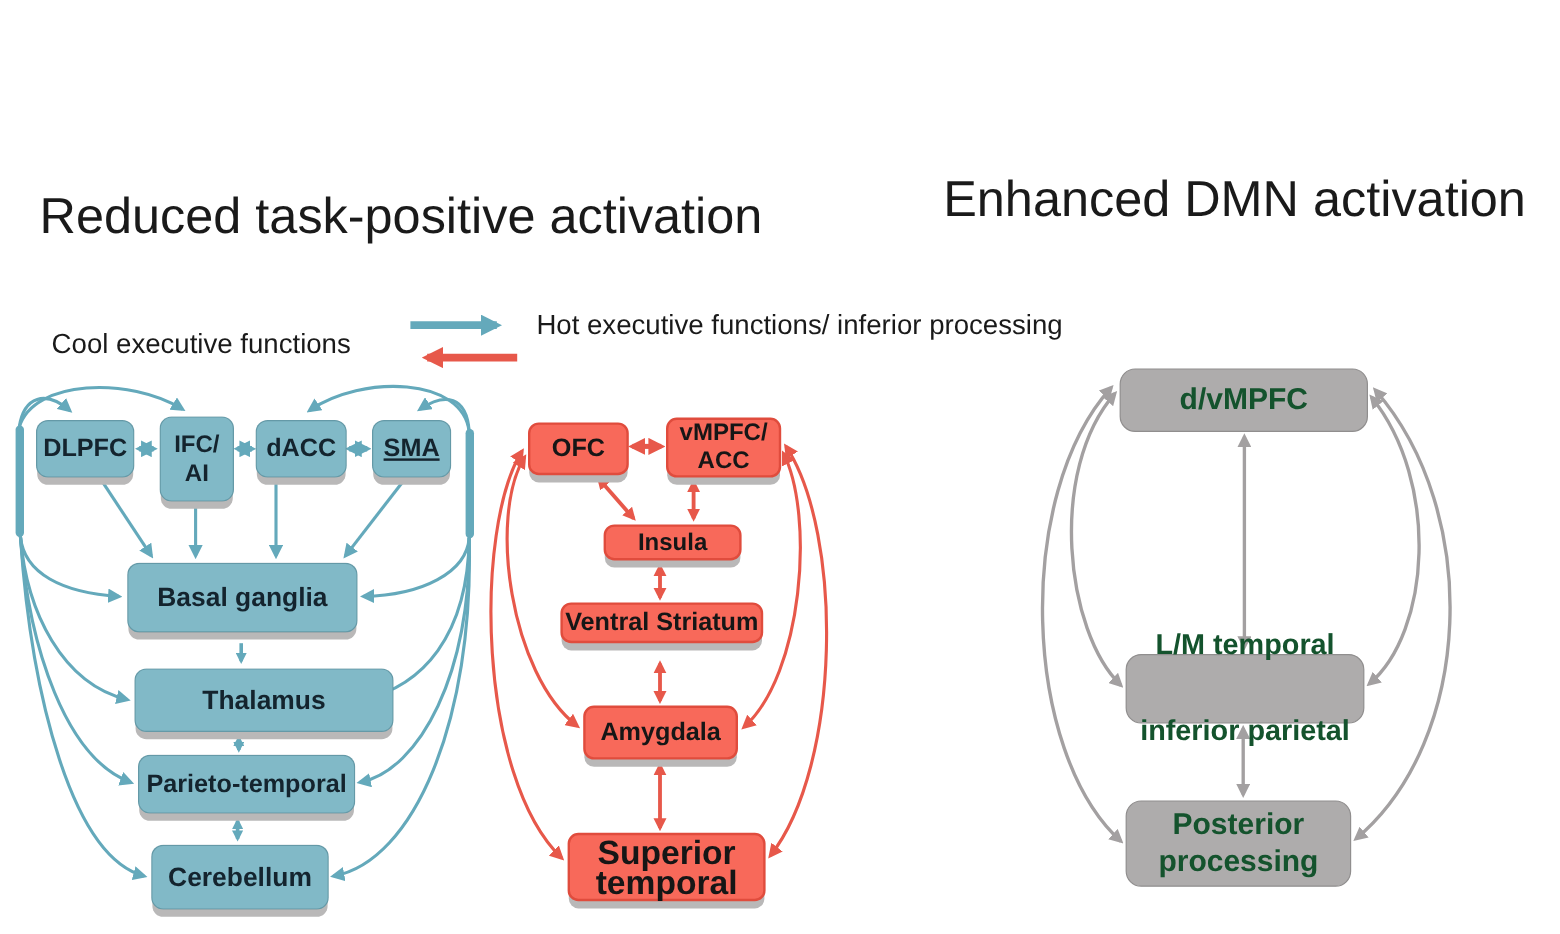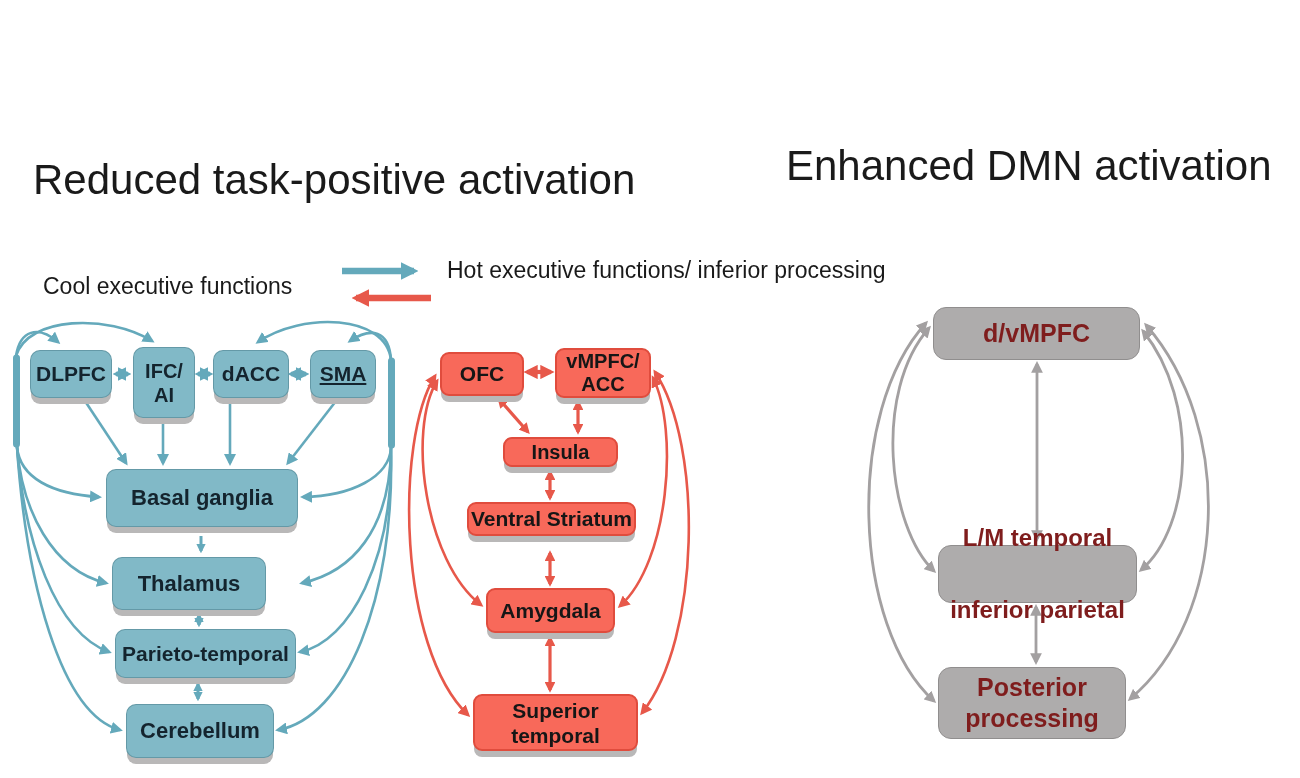--- a/index.html
+++ b/index.html
@@ -25,21 +25,21 @@
   .node span{display:block;}
   .cool{
     background:var(--cool-box);border:1px solid rgba(16,58,72,0.25);border-radius:10px;
     color:#14242e;box-shadow:0 7px 0 -1px var(--shadow);
   }
   .hot{
     background:var(--hot-box);border:2px solid var(--hot-border);border-radius:9px;
     color:#161616;box-shadow:0 7px 0 -1px var(--shadow);
   }
   .dmn{
-    background:var(--dmn-box);border:1px solid #908e8e;border-radius:13px;color:#7f1d1d;
+    background:var(--dmn-box);border:1px solid #908e8e;border-radius:13px;color:#14532d;
   }
   .s-cool{stroke:var(--cool-arrow);fill:none;}
   .s-hot{stroke:var(--hot-arrow);fill:none;}
   .s-dmn{stroke:var(--dmn-arrow);fill:none;}
   .f-cool{fill:var(--cool-arrow);}
   .f-hot{fill:var(--hot-arrow);}
   .f-dmn{fill:var(--dmn-arrow);}
 </style>
 </head>
 <body>
@@ -143,21 +143,21 @@
   </div>
   <div class="node cool" style="left:213px;top:350px;width:76px;height:48px;font-size:21px;">
     <span>dACC</span>
   </div>
   <div class="node cool" style="left:310px;top:350px;width:66px;height:48px;font-size:21px;text-decoration:underline;">
     <span>SMA</span>
   </div>
   <div class="node cool" style="left:106px;top:469px;width:192px;height:58px;font-size:22px;">
     <span>Basal ganglia</span>
   </div>
-  <div class="node cool" style="left:112px;top:557px;width:154px;height:53px;font-size:22px;">
+  <div class="node cool" style="left:112px;top:557px;width:216px;height:53px;font-size:22px;">
     <span>Thalamus</span>
   </div>
   <div class="node cool" style="left:115px;top:629px;width:181px;height:49px;font-size:21px;">
     <span>Parieto-temporal</span>
   </div>
   <div class="node cool" style="left:126px;top:704px;width:148px;height:54px;font-size:22px;">
     <span>Cerebellum</span>
   </div>
 
   <div class="node hot" style="left:440px;top:352px;width:84px;height:44px;font-size:21px;">
@@ -169,21 +169,21 @@
   </div>
   <div class="node hot" style="left:503px;top:437px;width:115px;height:30px;font-size:20px;">
     <span>Insula</span>
   </div>
   <div class="node hot" style="left:467px;top:502px;width:169px;height:34px;font-size:21px;">
     <span>Ventral Striatum</span>
   </div>
   <div class="node hot" style="left:486px;top:588px;width:129px;height:45px;font-size:21px;">
     <span>Amygdala</span>
   </div>
-  <div class="node hot" style="left:473px;top:694px;width:165px;height:57px;font-size:21px;line-height:25px;">
+  <div class="node hot" style="left:473px;top:694px;width:165px;height:57px;font-size:28px;line-height:25px;">
     <span>Superior</span>
     <span>temporal</span>
   </div>
 
   <div class="node dmn" style="left:933px;top:307px;width:207px;height:53px;font-size:25px;">
     <span>d/vMPFC</span>
   </div>
   <div class="node dmn" style="left:938px;top:545px;width:199px;height:58px;font-size:24px;line-height:28px;gap:44px;">
     <span>L/M temporal</span>
     <span>inferior parietal</span>

